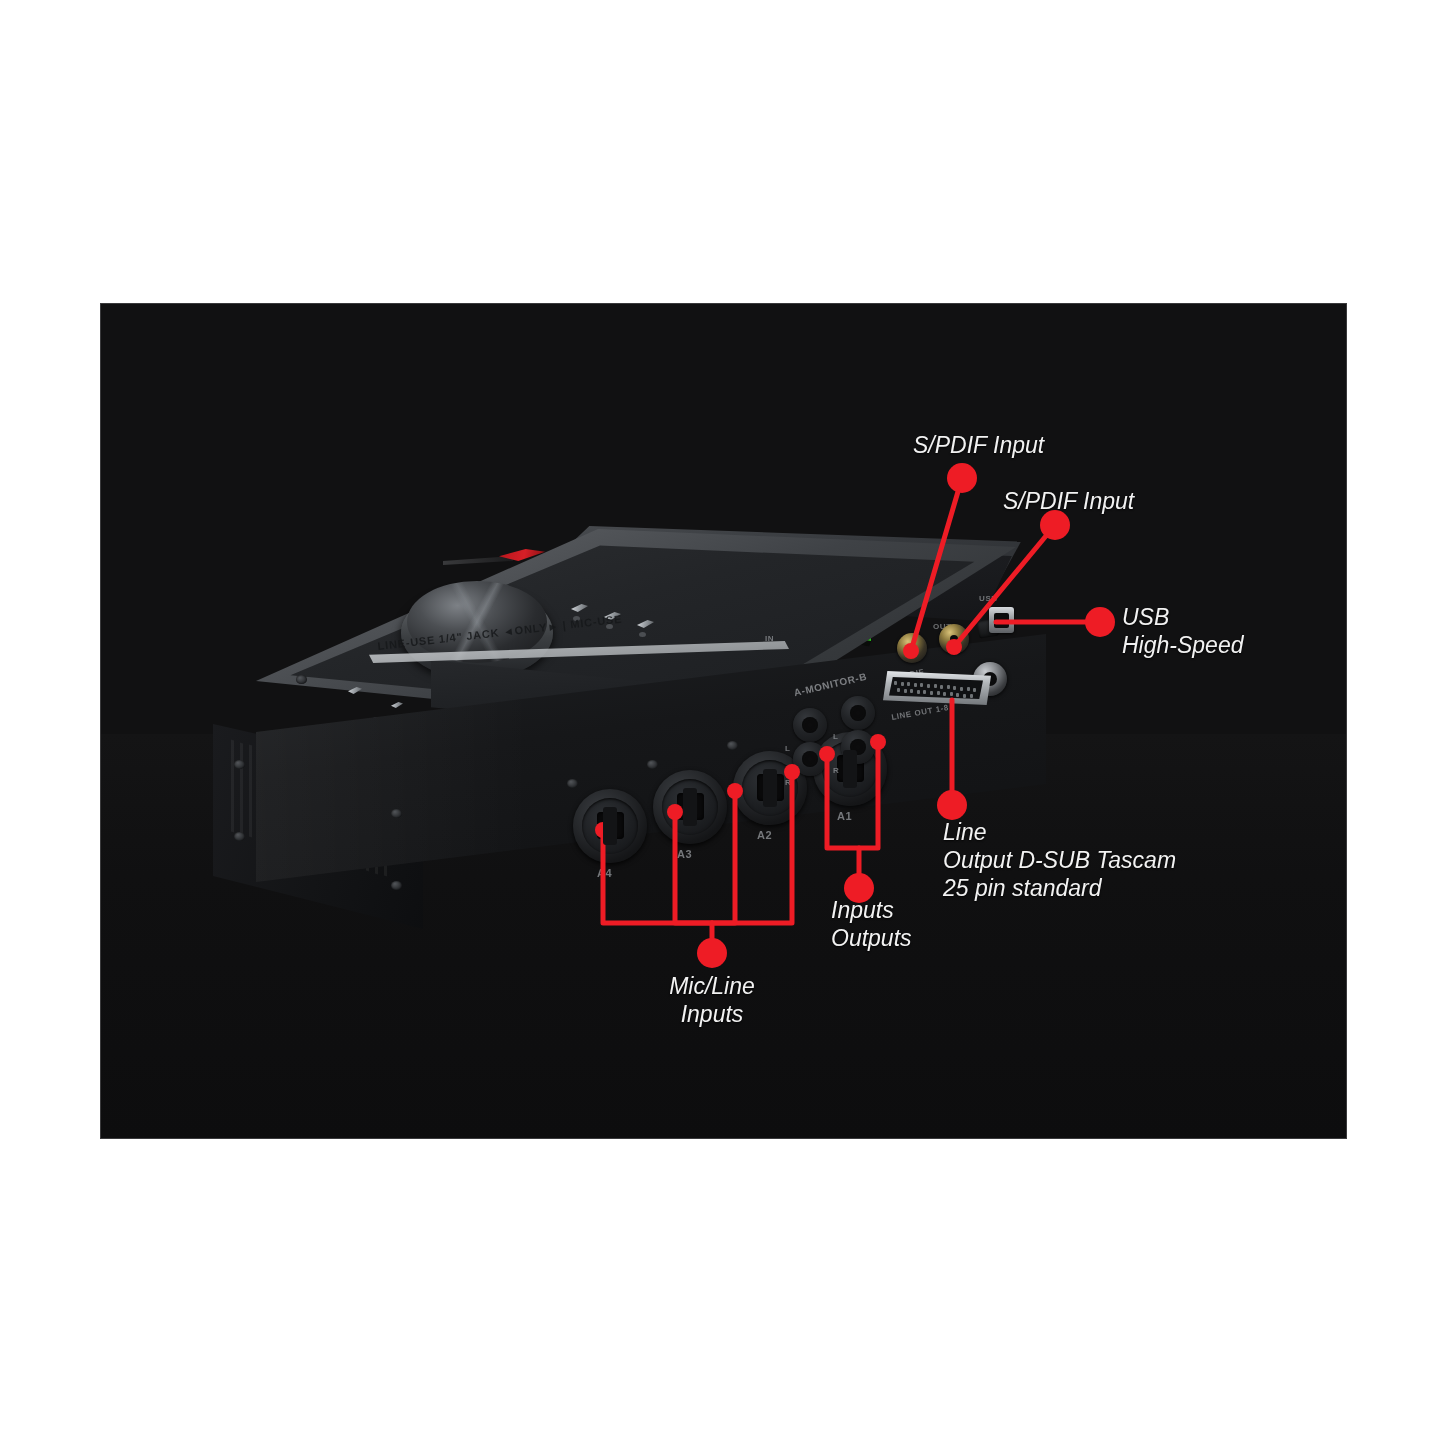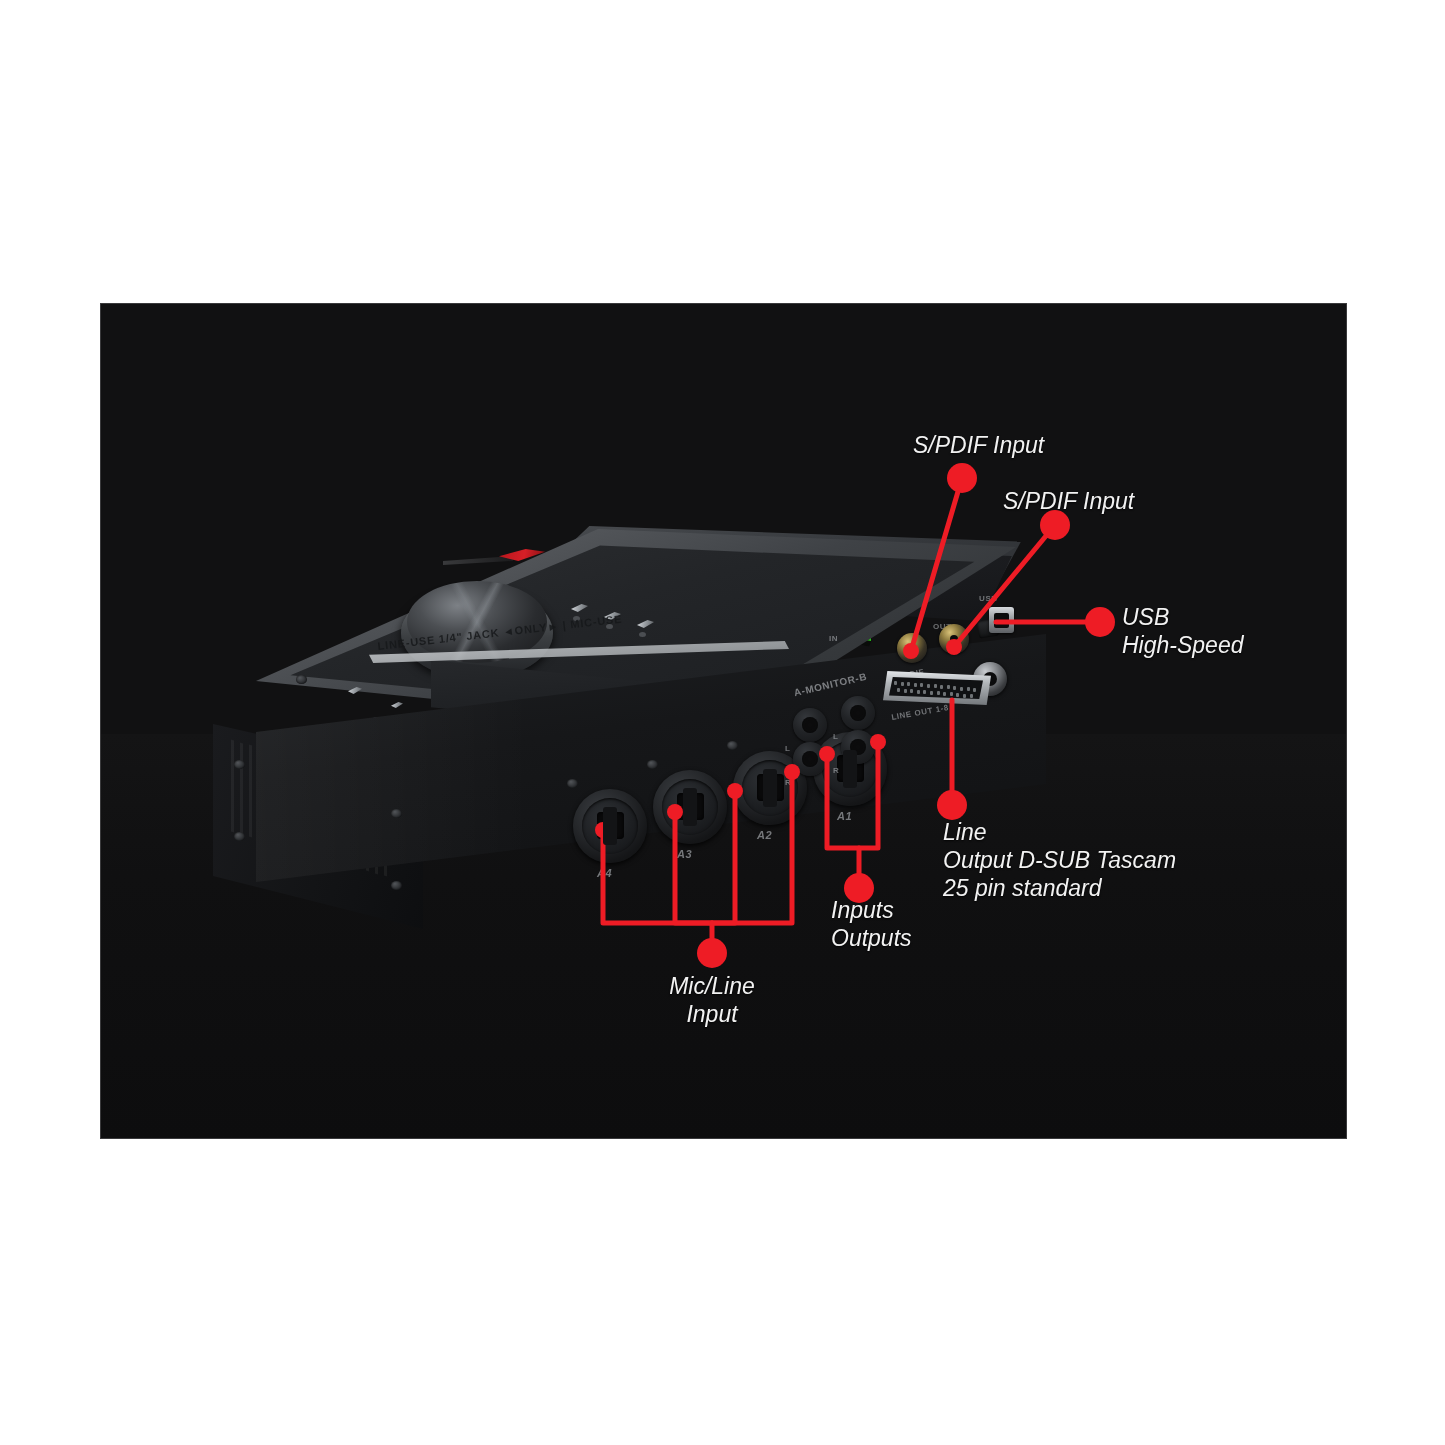--- a/index.html
+++ b/index.html
@@ -152,21 +152,21 @@
   .xlr{position:absolute;width:74px;height:74px;border-radius:50%;
     background:radial-gradient(circle at 38% 32%,#3a3d41 0%,#25272a 42%,#151618 72%,#0d0e0f 100%);
     box-shadow:0 2px 5px rgba(0,0,0,.8);}
   .xlr::before{content:"";position:absolute;left:9px;top:9px;width:56px;height:56px;border-radius:50%;
     background:radial-gradient(circle at 40% 34%,#2e3135 0%,#1d1f22 55%,#121315 100%);
     box-shadow:inset 0 1px 3px rgba(0,0,0,.9);}
   .xlr::after{content:"";position:absolute;left:24px;top:23px;width:27px;height:27px;border-radius:4px;
     background:#0a0a0b;box-shadow:inset 0 0 5px #000;}
   .xlr .notch{position:absolute;left:30px;top:18px;width:14px;height:38px;background:#131416;border-radius:3px;z-index:2;}
 
-  .jacklbl{position:absolute;font-size:11px;color:#8e9195;font-weight:bold;letter-spacing:.5px;opacity:.8;font-style:italic;}
+  .jacklbl{position:absolute;font-size:11px;color:#8e9195;font-weight:bold;letter-spacing:.5px;opacity:.8;}
 
   
   .trs{position:absolute;width:34px;height:34px;border-radius:50%;
     background:radial-gradient(circle at 38% 30%,#35383c 0%,#212326 45%,#141517 100%);
     box-shadow:0 1px 3px rgba(0,0,0,.8);}
   .trs::after{content:"";position:absolute;left:9px;top:9px;width:16px;height:16px;border-radius:50%;
     background:radial-gradient(circle,#0c0c0d 40%,#1a1b1d 100%);box-shadow:inset 0 0 4px #000;}
 
   
   .rca{position:absolute;width:30px;height:30px;border-radius:50%;
@@ -347,21 +347,21 @@
       <div class="trs" style="left:692px;top:404px;"></div>
       <div class="silk tiny" style="left:684px;top:440px;">L</div>
       <div class="trs" style="left:692px;top:438px;"></div>
       <div class="silk tiny" style="left:684px;top:474px;">R</div>
 
       <div class="trs" style="left:740px;top:392px;"></div>
       <div class="silk tiny" style="left:732px;top:428px;">L</div>
       <div class="trs" style="left:740px;top:426px;"></div>
       <div class="silk tiny" style="left:732px;top:462px;">R</div>
 
-      <div class="silk tiny" style="left:728px;top:330px;">IN</div>
+      <div class="silk tiny" style="left:664px;top:330px;">IN</div>
       <div class="rca" style="left:796px;top:329px;"></div>
       <div class="silk tiny" style="left:832px;top:318px;">OUT</div>
       <div class="rca" style="left:838px;top:320px;"></div>
       <div class="silk tiny" style="left:794px;top:366px;transform:rotate(-11deg);">S/PDIF</div>
 
       <div class="opt" style="left:877px;top:316px;transform:rotate(-10deg);"></div>
 
       <div class="silk tiny" style="left:878px;top:290px;">USB</div>
       <div class="usbb" style="left:888px;top:303px;"></div>
 
@@ -449,16 +449,16 @@
     <div class="clabel" style="left:913px;top:431px;">S/PDIF Input</div>
     <div class="clabel" style="left:1003px;top:487px;">S/PDIF Input</div>
     <div class="clabel" style="left:1122px;top:603px;">USB
 High-Speed</div>
     <div class="clabel" style="left:943px;top:818px;">Line
 Output D-SUB Tascam
 25 pin standard</div>
     <div class="clabel" style="left:831px;top:896px;">Inputs
 Outputs</div>
     <div class="clabel center" style="left:712px;top:972px;">Mic/Line
-Input</div>
+Inputs</div>
   </div>
 
 </div>
 
 </body></html>

